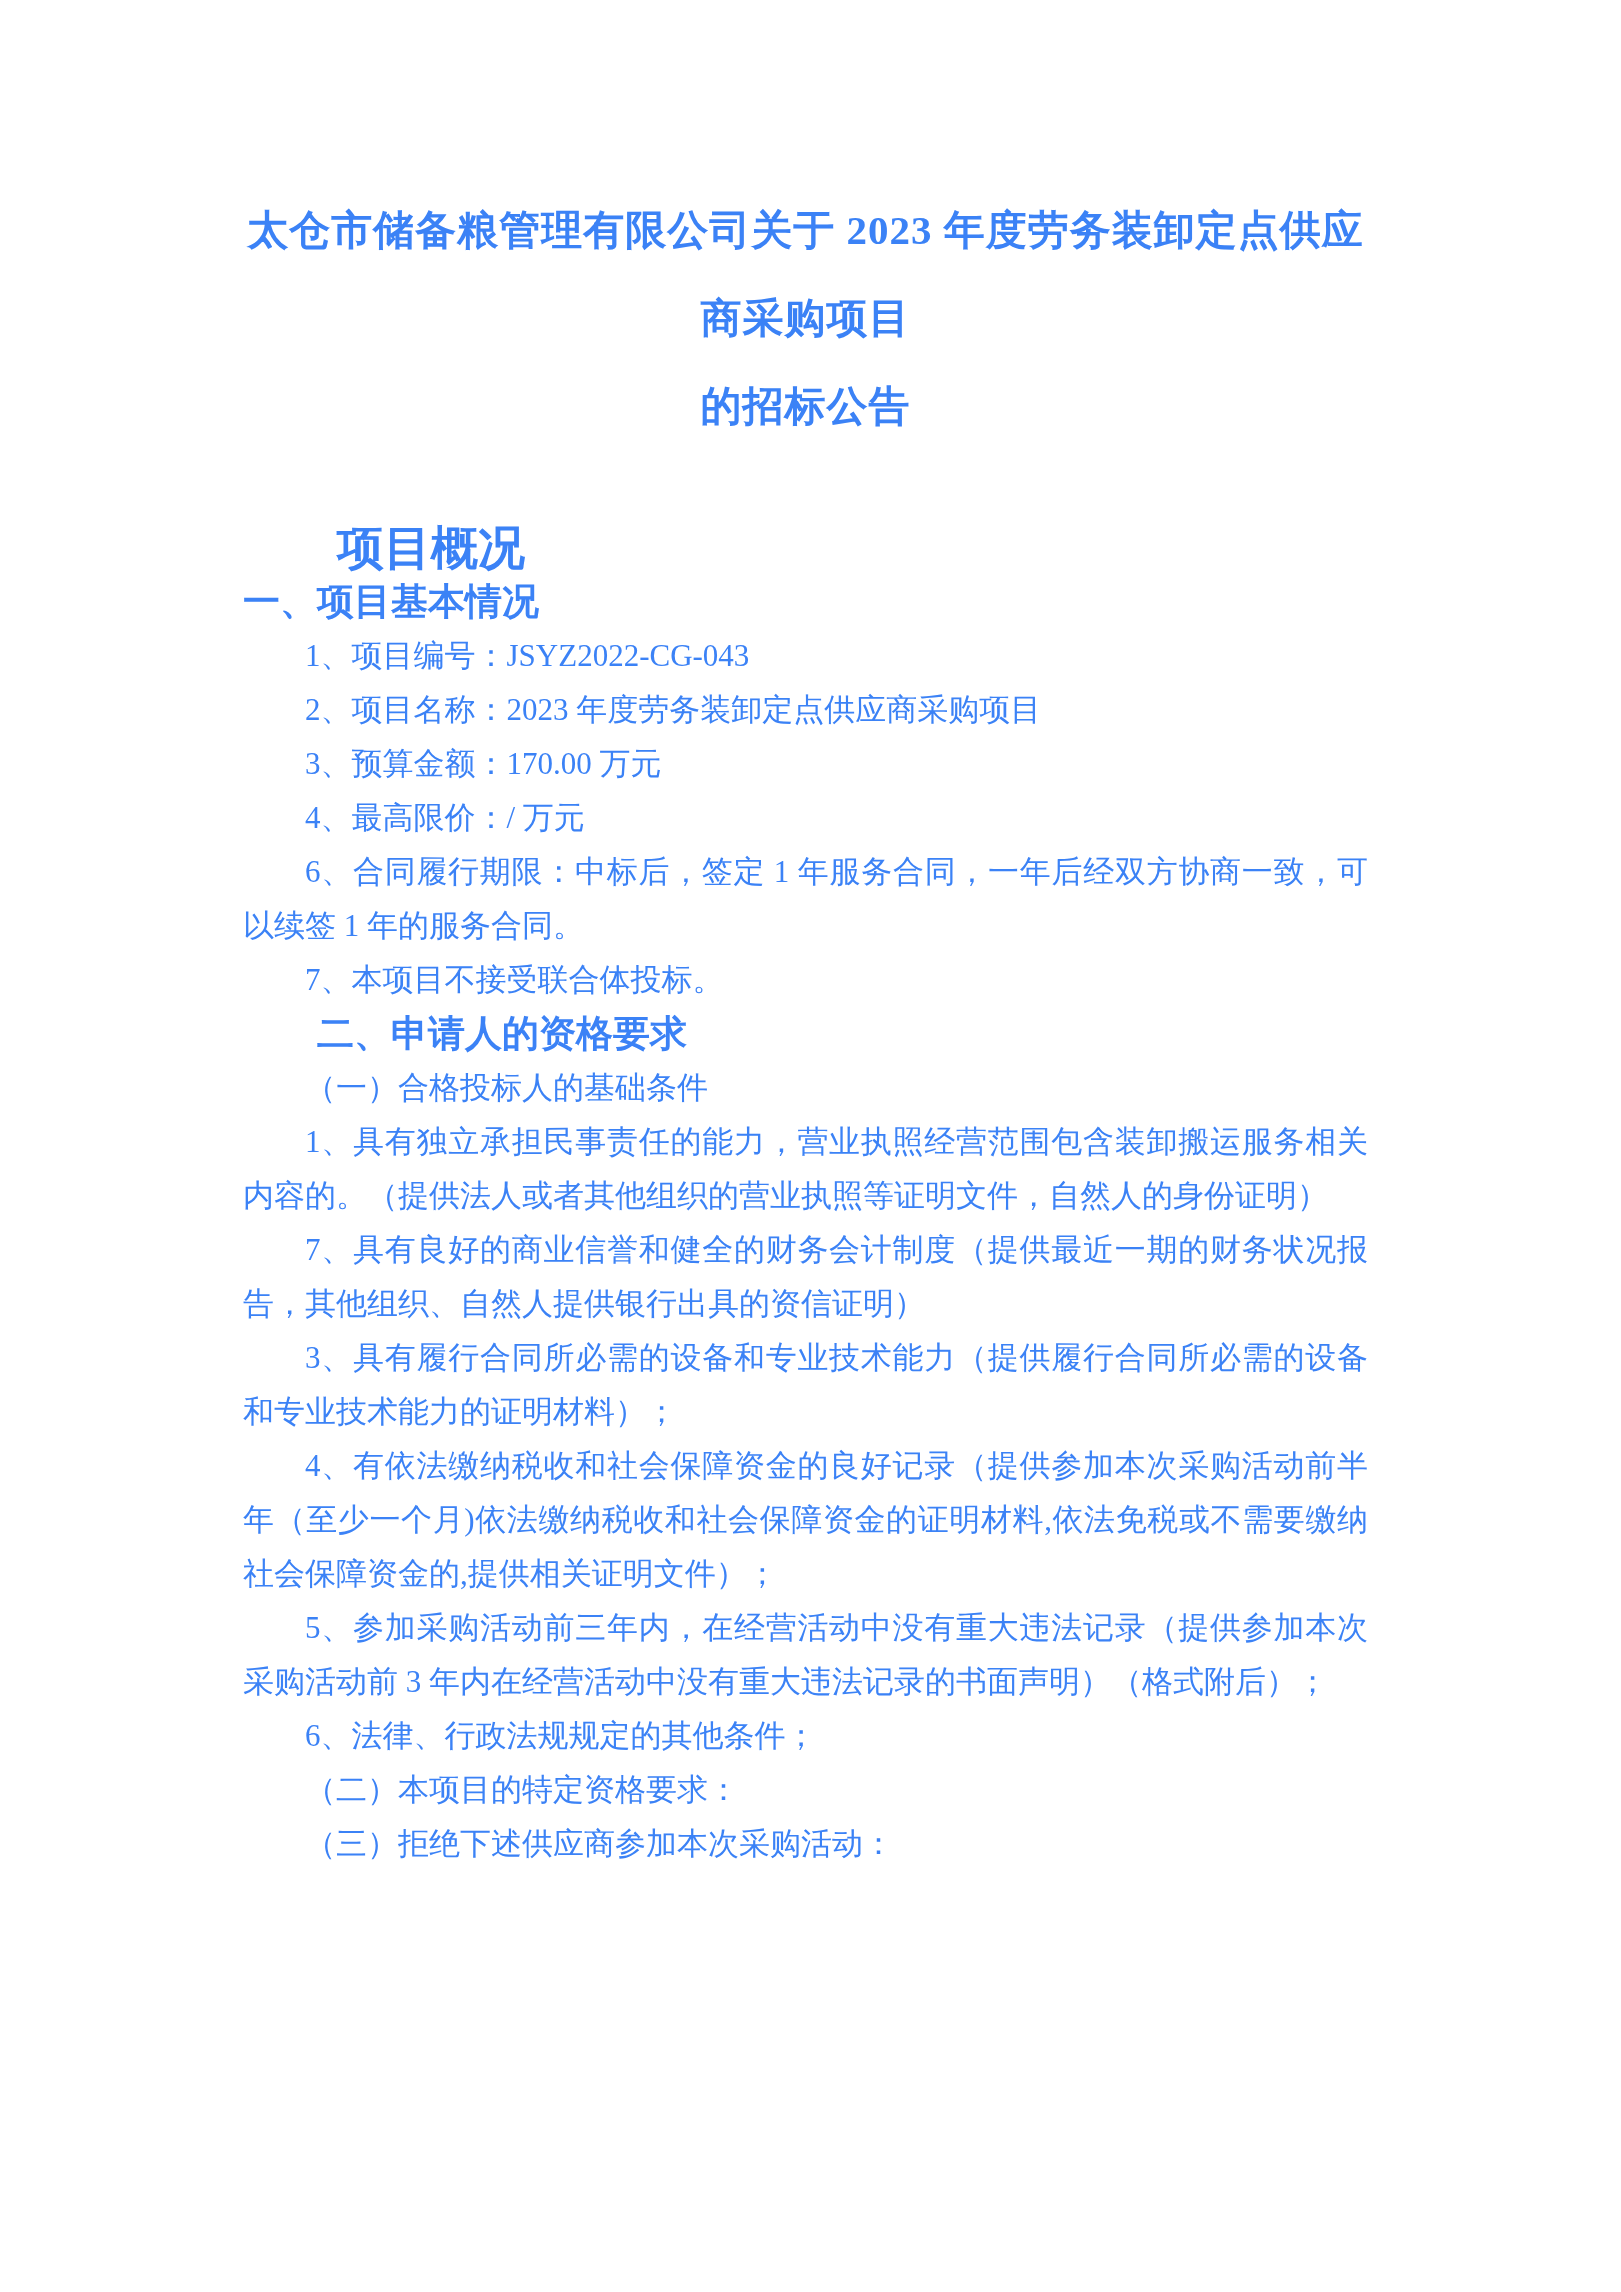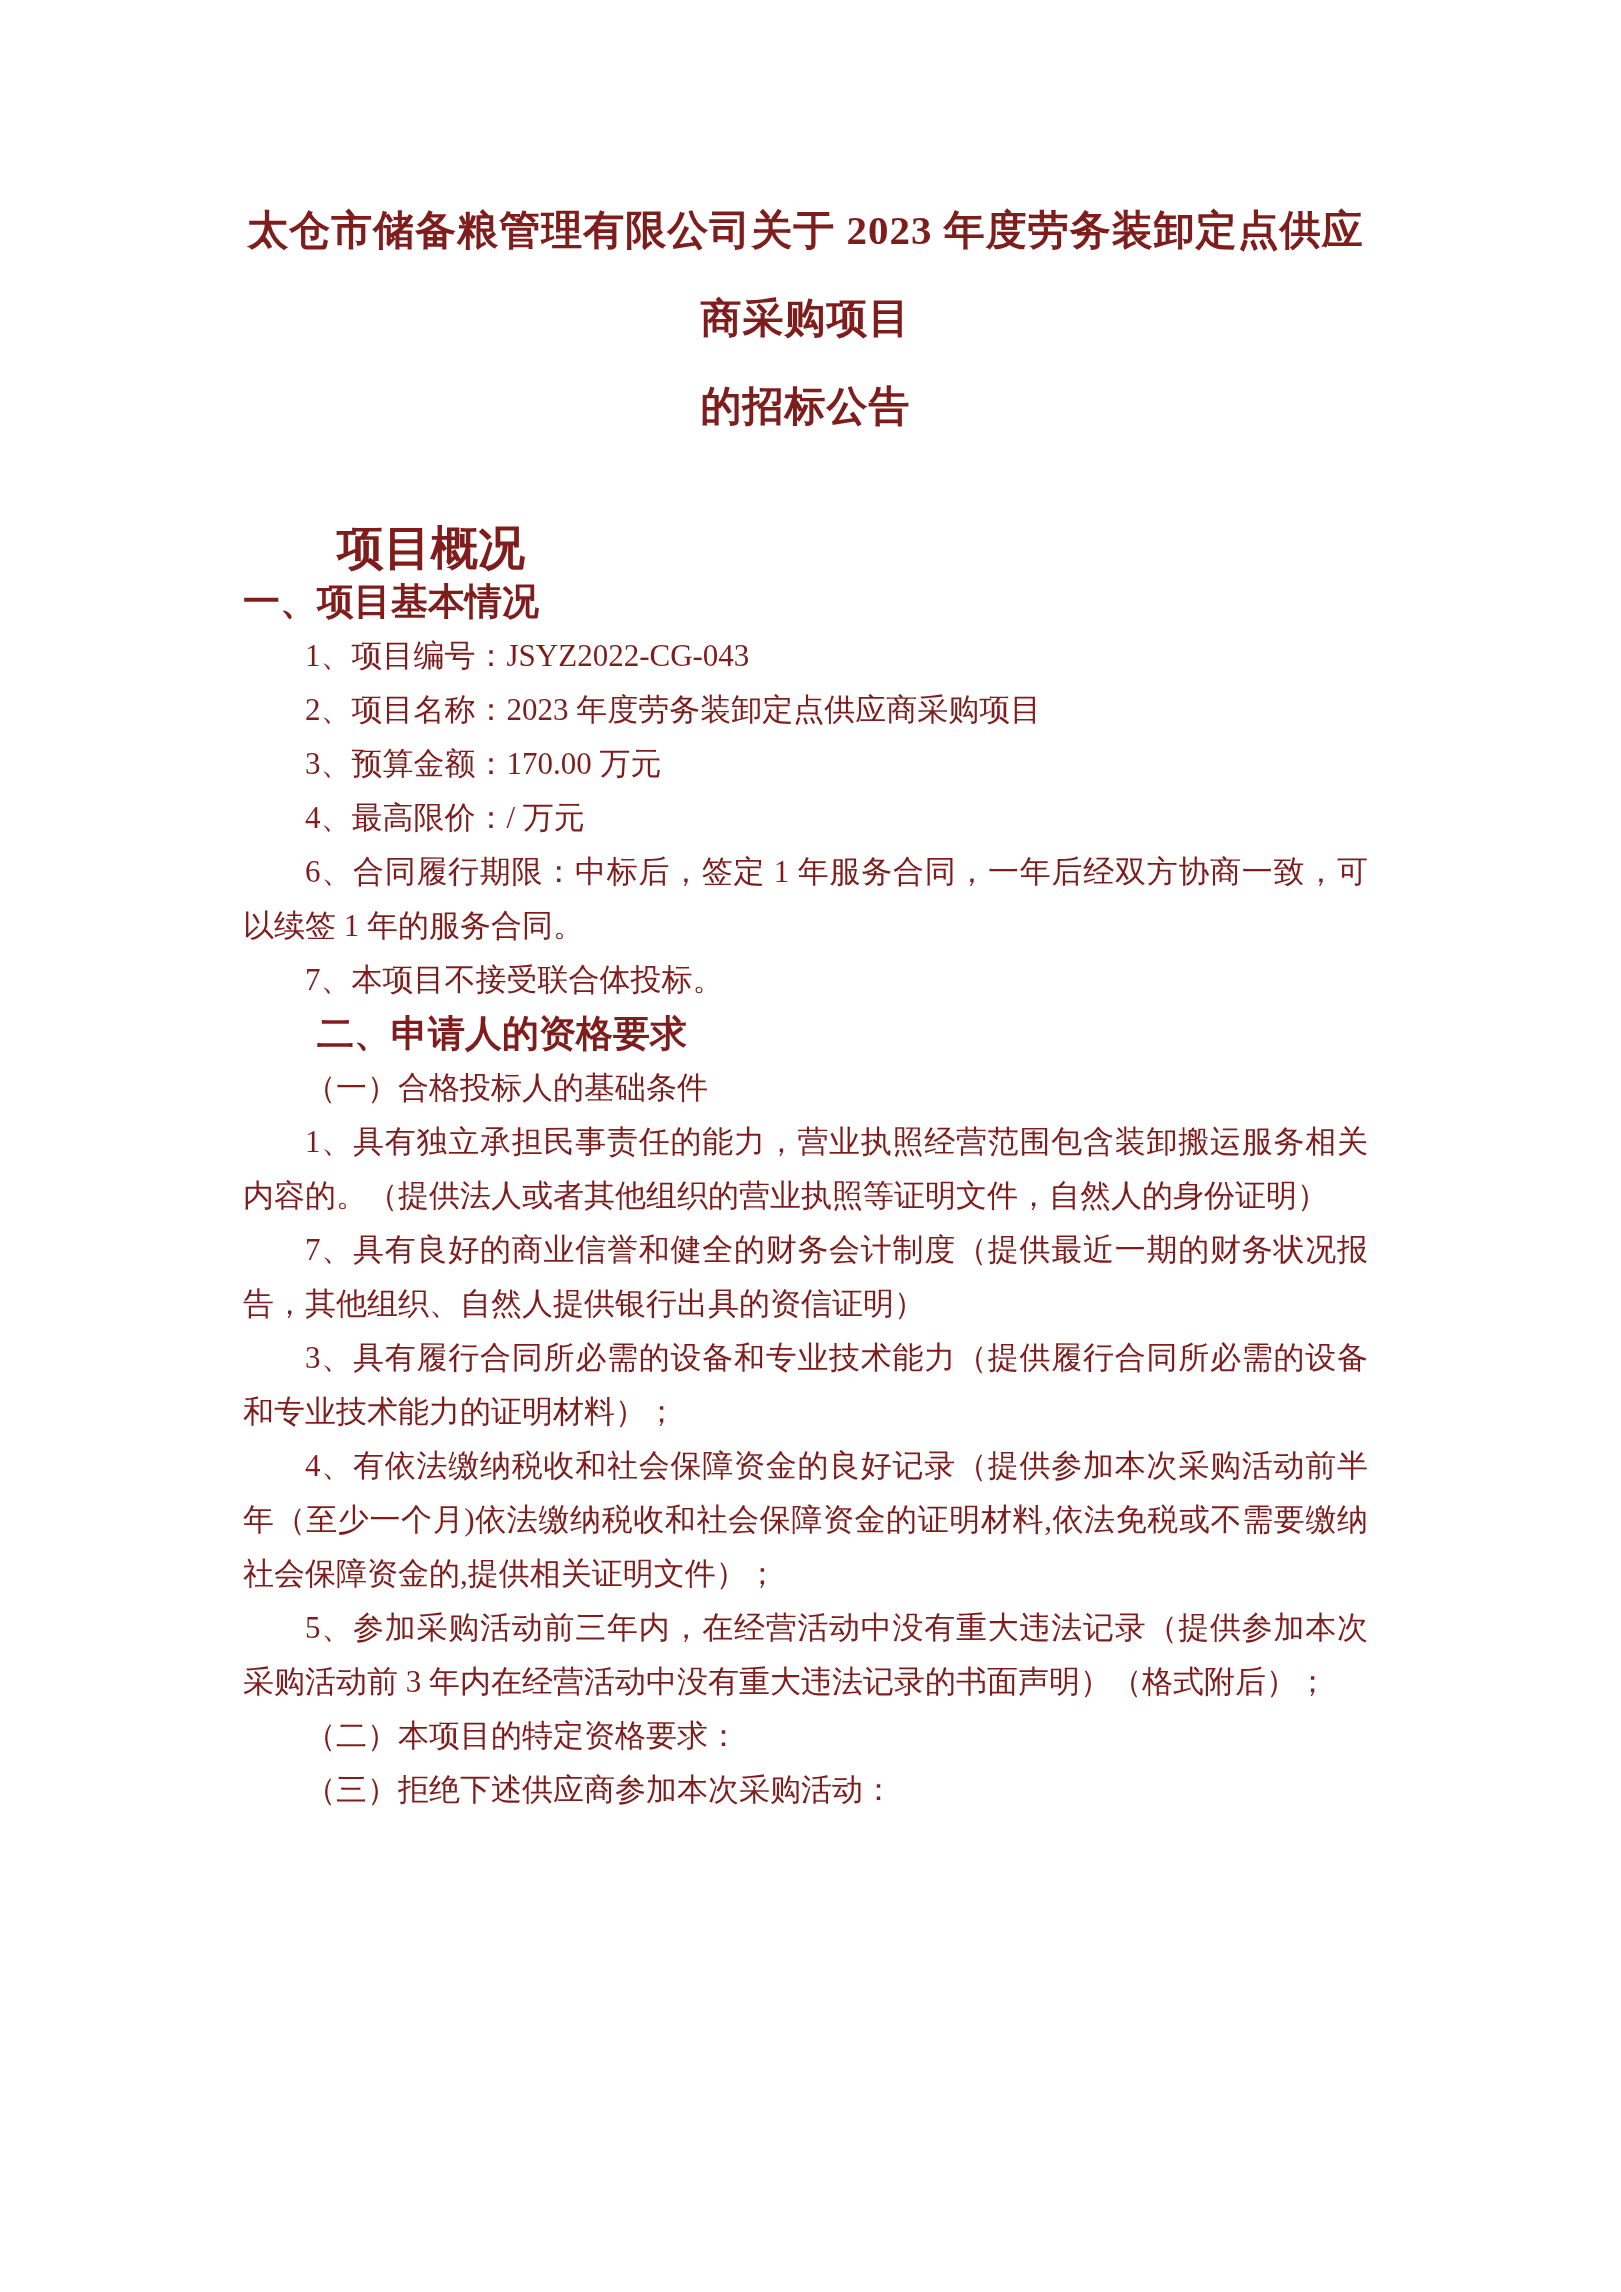--- a/index.html
+++ b/index.html
@@ -5,21 +5,21 @@
   html, body {
     margin: 0;
     padding: 0;
     background: #ffffff;
   }
   .page {
     position: relative;
     width: 1611px;
     height: 2293px;
     background: #ffffff;
-    color: #7f1d1d;
+    color: #3b82f6;
     font-family: "Liberation Serif", "DejaVu Serif", serif;
     overflow: hidden;
   }
   .content {
     padding: 0 243px;
     box-sizing: border-box;
   }
   .doc-title {
     margin-top: 186px;
     font-size: 41px;
@@ -73,19 +73,20 @@
       <p class="indent">6、合同履行期限：中标后，签定 1 年服务合同，一年后经双方协商一致，可以续签 1 年的服务合同。</p>
       <p class="indent">7、本项目不接受联合体投标。</p>
 
       <p class="indent h-section">二、申请人的资格要求</p>
       <p class="indent">（一）合格投标人的基础条件</p>
       <p class="indent">1、具有独立承担民事责任的能力，营业执照经营范围包含装卸搬运服务相关内容的。（提供法人或者其他组织的营业执照等证明文件，自然人的身份证明）</p>
       <p class="indent">7、具有良好的商业信誉和健全的财务会计制度（提供最近一期的财务状况报告，其他组织、自然人提供银行出具的资信证明）</p>
       <p class="indent">3、具有履行合同所必需的设备和专业技术能力（提供履行合同所必需的设备和专业技术能力的证明材料）；</p>
       <p class="indent">4、有依法缴纳税收和社会保障资金的良好记录（提供参加本次采购活动前半年（至少一个月)依法缴纳税收和社会保障资金的证明材料,依法免税或不需要缴纳社会保障资金的,提供相关证明文件）；</p>
       <p class="indent">5、参加采购活动前三年内，在经营活动中没有重大违法记录（提供参加本次采购活动前 3 年内在经营活动中没有重大违法记录的书面声明）（格式附后）；</p>
+      <p class="indent">6、法律、行政法规规定的其他条件；</p>
       <p class="indent">（二）本项目的特定资格要求：</p>
       <p class="indent">（三）拒绝下述供应商参加本次采购活动：</p>
 
     </div>
   </div>
 </div>
 
 
 </body></html>

